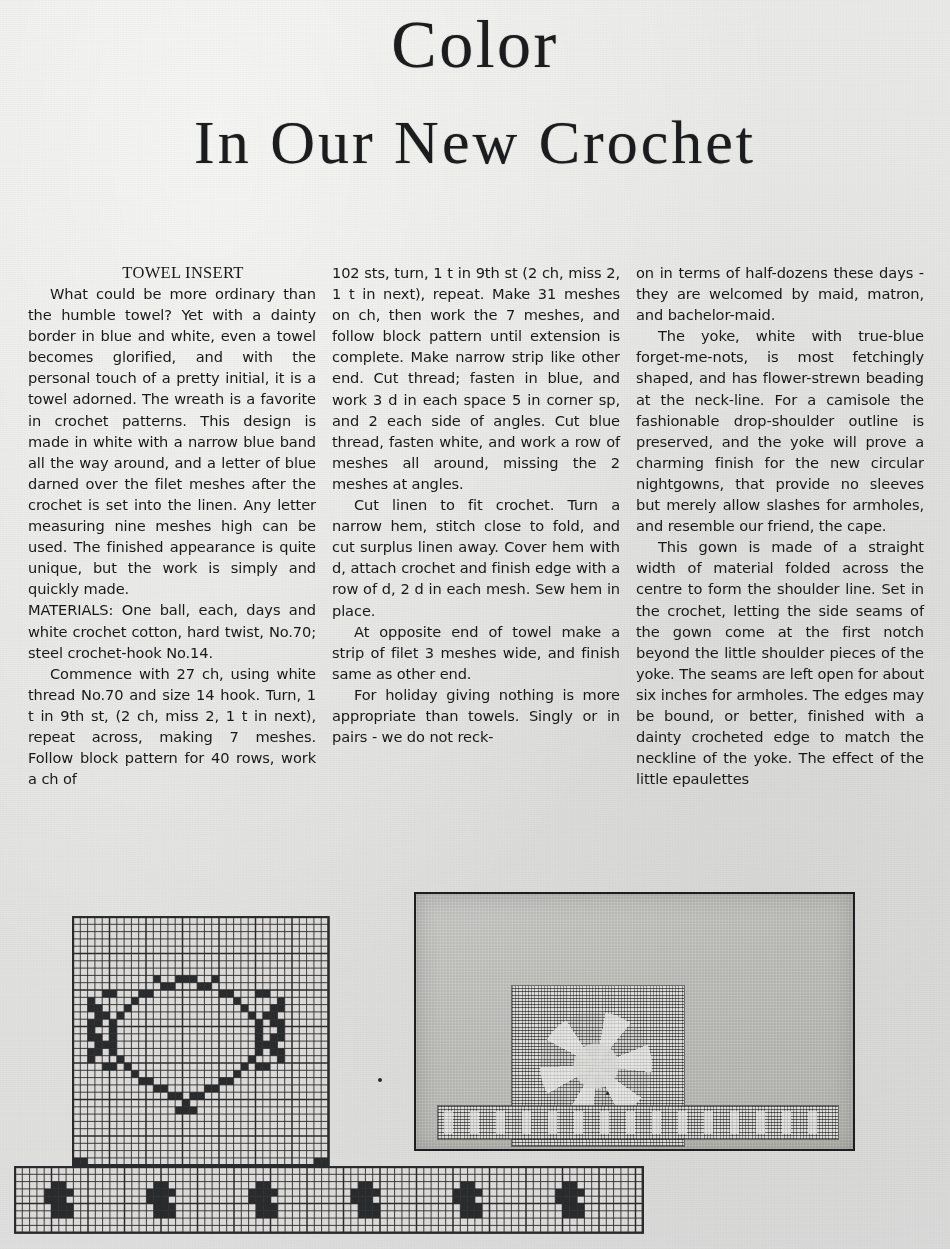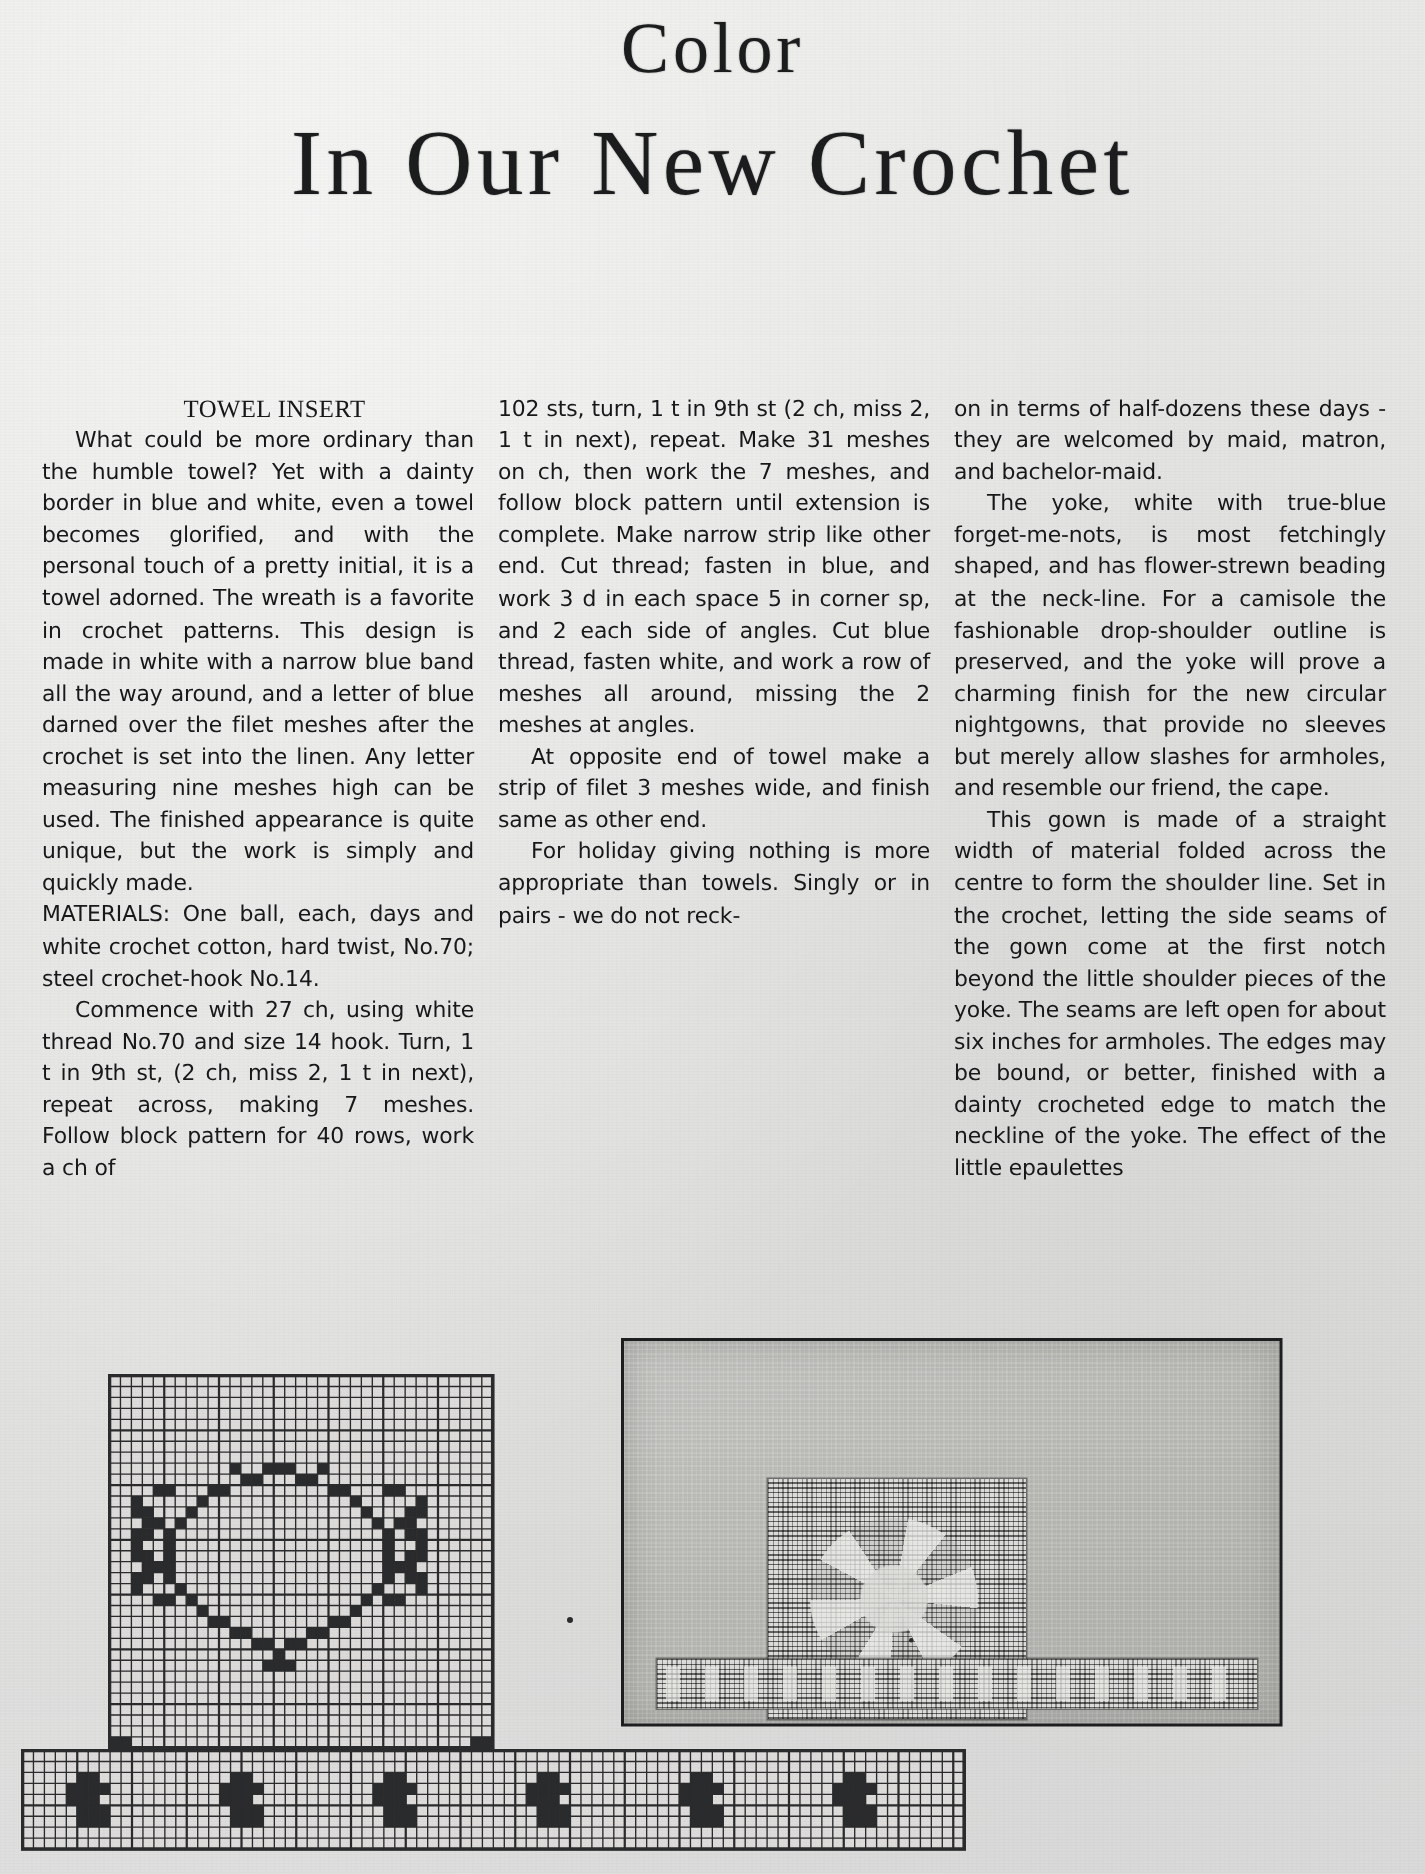--- a/index.html
+++ b/index.html
@@ -39,35 +39,35 @@
   
   #masthead {
     position: absolute;
     left: 0; right: 0;
     top: 8px;
     text-align: center;
     z-index: 5;
   }
   .title-line-1 {
     font-family: "Liberation Serif", "DejaVu Serif", serif;
-    font-size: 48px;
+    font-size: 68px;
     line-height: 1.06;
     letter-spacing: 2.5px;
     font-weight: 400;
     color: #1b1c1e;
     text-shadow: 0 0 1px rgba(20,20,20,0.5);
   }
   .title-line-2 {
     font-family: "Liberation Serif", "DejaVu Serif", serif;
     font-size: 62px;
     line-height: 1.12;
     letter-spacing: 3px;
     font-weight: 400;
     color: #1b1c1e;
-    margin-top: 16px;
+    margin-top: 28px;
     text-shadow: 0 0 1px rgba(20,20,20,0.5);
   }
 
   
   #columns {
     position: absolute;
     top: 262px;
     left: 28px;
     width: 896px;
     height: 610px;
@@ -198,20 +198,21 @@
 
     <div class="col">
       <p class="sec-head">TOWEL INSERT</p>
       <p>What could be more ordinary than the humble towel? Yet with a dainty border in blue and white, even a towel becomes glorified, and with the personal touch of a pretty initial, it is a towel adorned. The wreath is a favorite in crochet patterns. This design is made in white with a narrow blue band all the way around, and a letter of blue darned over the filet meshes after the crochet is set into the linen. Any letter measuring nine meshes high can be used. The finished appearance is quite unique, but the work is simply and quickly made.</p>
       <p class="noindent">MATERIALS: One ball, each, days and white crochet cotton, hard twist, No.70; steel crochet-hook No.14.</p>
       <p>Commence with 27 ch, using white thread No.70 and size 14 hook. Turn, 1 t in 9th st, (2 ch, miss 2, 1 t in next), repeat across, making 7 meshes. Follow block pattern for 40 rows, work a ch of</p>
     </div>
 
     <div class="col">
       <p class="noindent">102 sts, turn, 1 t in 9th st (2 ch, miss 2, 1 t in next), repeat. Make 31 meshes on ch, then work the 7 meshes, and follow block pattern until extension is complete. Make narrow strip like other end. Cut thread; fasten in blue, and work 3 d in each space 5 in corner sp, and 2 each side of angles. Cut blue thread, fasten white, and work a row of meshes all around, missing the 2 meshes at angles.</p>
+      <p>Cut linen to fit crochet. Turn a narrow hem, stitch close to fold, and cut surplus linen away. Cover hem with d, attach crochet and finish edge with a row of d, 2 d in each mesh. Sew hem in place.</p>
       <p>At opposite end of towel make a strip of filet 3 meshes wide, and finish same as other end.</p>
       <p>For holiday giving nothing is more appropriate than towels. Singly or in pairs - we do not reck-</p>
     </div>
 
     <div class="col">
       <p class="noindent">on in terms of half-dozens these days - they are welcomed by maid, matron, and bachelor-maid.</p>
       <p>The yoke, white with true-blue forget-me-nots, is most fetchingly shaped, and has flower-strewn beading at the neck-line. For a camisole the fashionable drop-shoulder outline is preserved, and the yoke will prove a charming finish for the new circular nightgowns, that provide no sleeves but merely allow slashes for armholes, and resemble our friend, the cape.</p>
       <p>This gown is made of a straight width of material folded across the centre to form the shoulder line. Set in the crochet, letting the side seams of the gown come at the first notch beyond the little shoulder pieces of the yoke. The seams are left open for about six inches for armholes. The edges may be bound, or better, finished with a dainty crocheted edge to match the neckline of the yoke. The effect of the little epaulettes</p>
     </div>
   </div>

